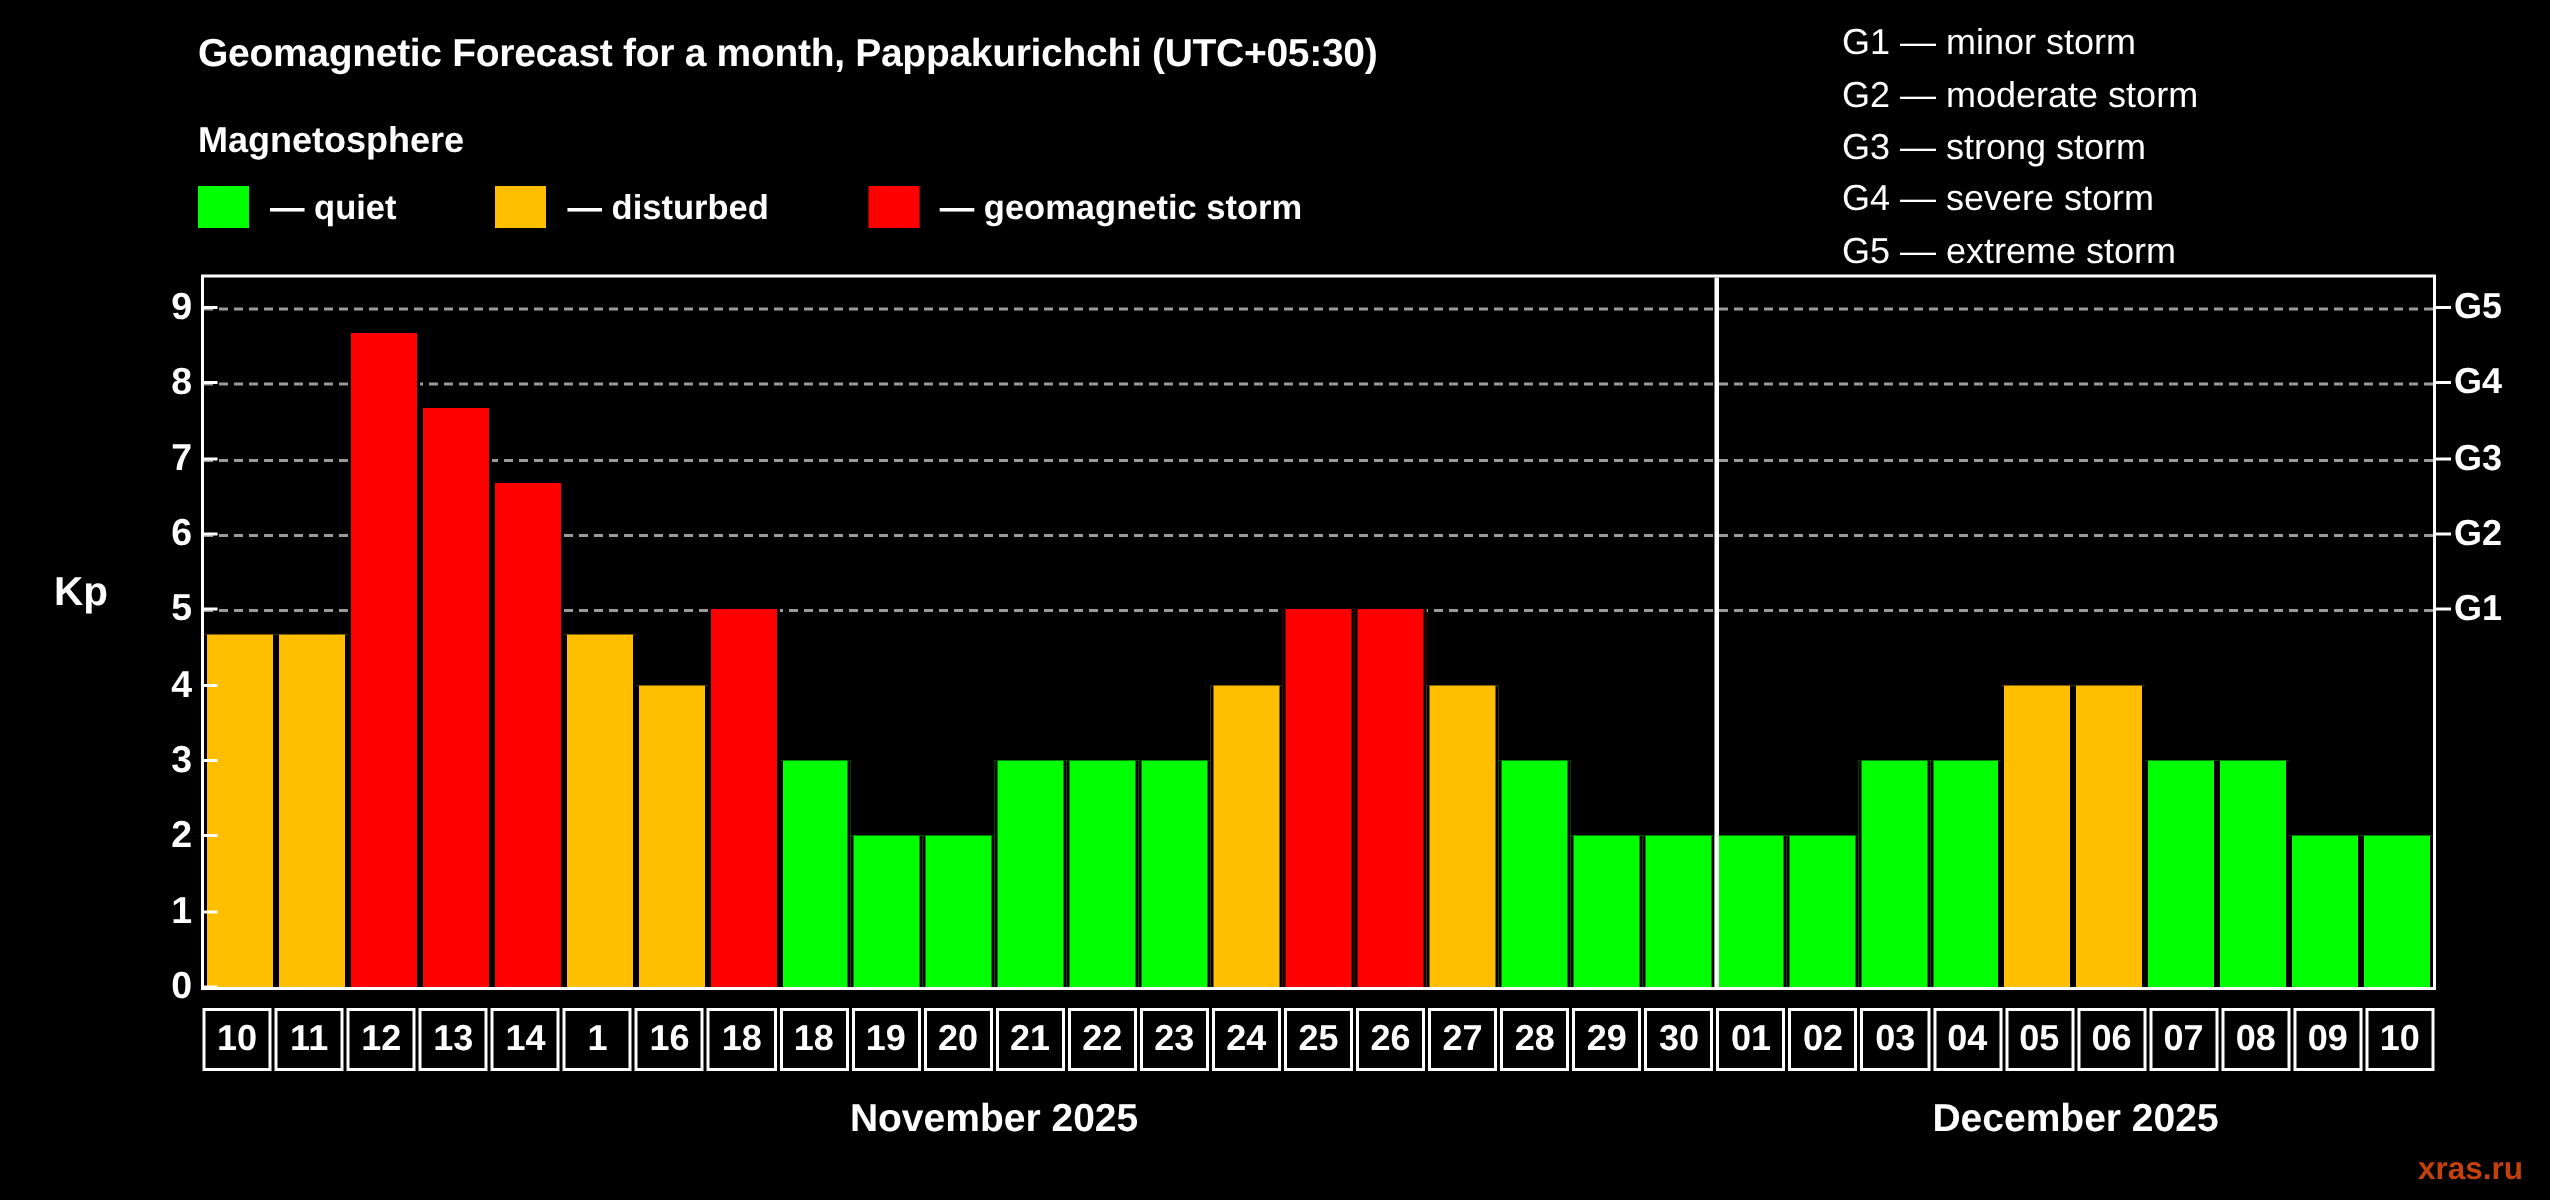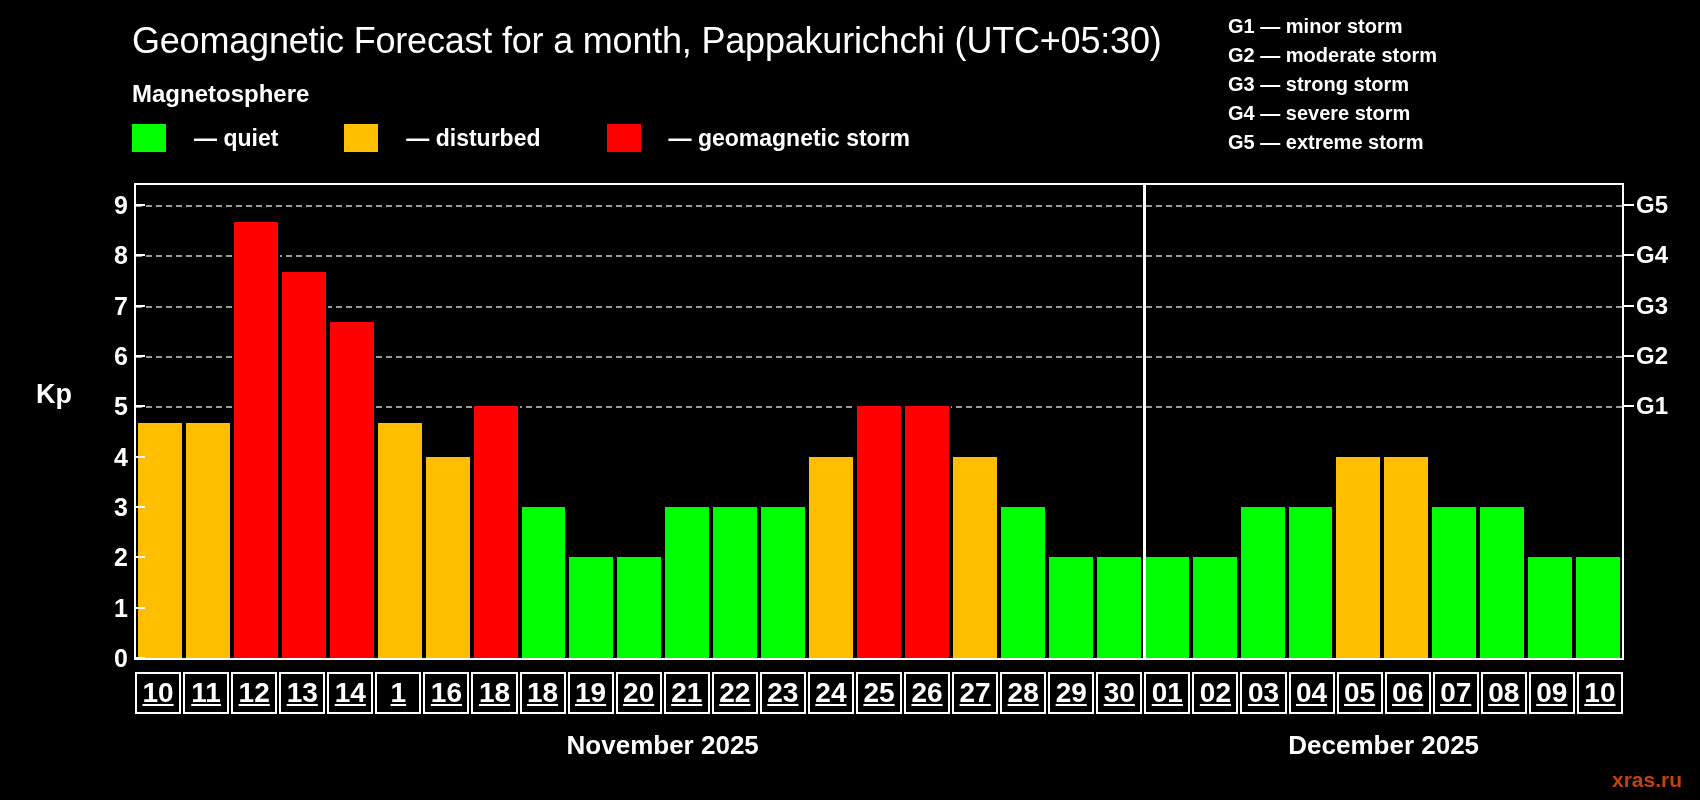--- a/index.html
+++ b/index.html
@@ -1,27 +1,27 @@
 <!DOCTYPE html>
 <html><head>
 <meta charset="utf-8">
 <style>
   html,body{margin:0;padding:0;background:#000;}
   body{width:1700px;height:800px;overflow:hidden;font-family:"Liberation Sans",sans-serif;color:#fff;position:relative;}
 
   
-  #title{position:absolute;left:132px;top:20px;font-size:36px;font-weight:normal;white-space:nowrap;letter-spacing:-0.2px;}
+  #title{position:absolute;left:132px;top:20px;font-size:26px;font-weight:bold;white-space:nowrap;letter-spacing:-0.2px;}
   #magnetosphere-label{position:absolute;left:132px;top:80px;font-size:24px;font-weight:bold;}
   #legend{position:absolute;left:132px;top:124px;display:flex;align-items:center;}
   .legend-item{display:flex;align-items:center;margin-right:66px;}
   .legend-swatch{width:34px;height:28px;display:inline-block;}
-  .legend-text{font-size:23px;font-weight:bold;margin-left:28px;white-space:nowrap;}
+  .legend-text{font-size:23px;font-weight:bold;margin-left:14px;white-space:nowrap;}
 
   #gscale{position:absolute;left:1228px;top:12px;}
-  .gscale-row{font-size:20px;font-weight:bold;line-height:1.45;white-space:nowrap;}
+  .gscale-row{font-size:24px;font-weight:normal;line-height:1.45;white-space:nowrap;}
 
   
   #plot-area{position:absolute;left:134px;top:183px;width:1490px;height:477px;
              border:2px solid #ffffff;box-sizing:border-box;}
   #plot-inner{position:absolute;inset:0;}
   .gridline{position:absolute;left:0;right:0;height:0;
             border-top:2px dashed #9a9a9a;}
   #month-divider{position:absolute;top:0;bottom:0;width:3px;background:#fff;}
 
   #bars{position:absolute;left:0;right:0;bottom:0;top:0;display:flex;align-items:flex-end;}
@@ -35,21 +35,21 @@
   #kp-label{position:absolute;left:36px;top:379px;font-size:27px;font-weight:bold;}
 
   #y-axis-right{position:absolute;left:1636px;top:183px;width:60px;height:477px;}
   .gtick-label{position:absolute;left:0;transform:translateY(-50%);font-size:24px;font-weight:bold;}
   .gtick-mark{position:absolute;left:1624px;width:10px;height:0;border-top:2px solid #fff;transform:translateY(-50%);}
 
   
   #day-labels{position:absolute;left:134px;top:672px;width:1490px;height:42px;display:flex;}
   .day-cell{flex:1 1 0;display:flex;align-items:center;justify-content:center;
             border:2px solid #ffffff;box-sizing:border-box;margin:0 1px;}
-  .day-text{font-size:28px;font-weight:bold;line-height:1;text-decoration:underline;}
+  .day-text{font-size:24px;font-weight:bold;line-height:1;}
 
   
   #month-labels{position:absolute;left:134px;top:730px;width:1490px;height:40px;}
   .month-text{position:absolute;font-size:26px;font-weight:bold;transform:translateX(-50%);white-space:nowrap;}
 
   #watermark{position:absolute;right:18px;bottom:8px;font-size:21px;font-weight:bold;color:#c2410c;}
 </style>
 </head>
 <body>
 

